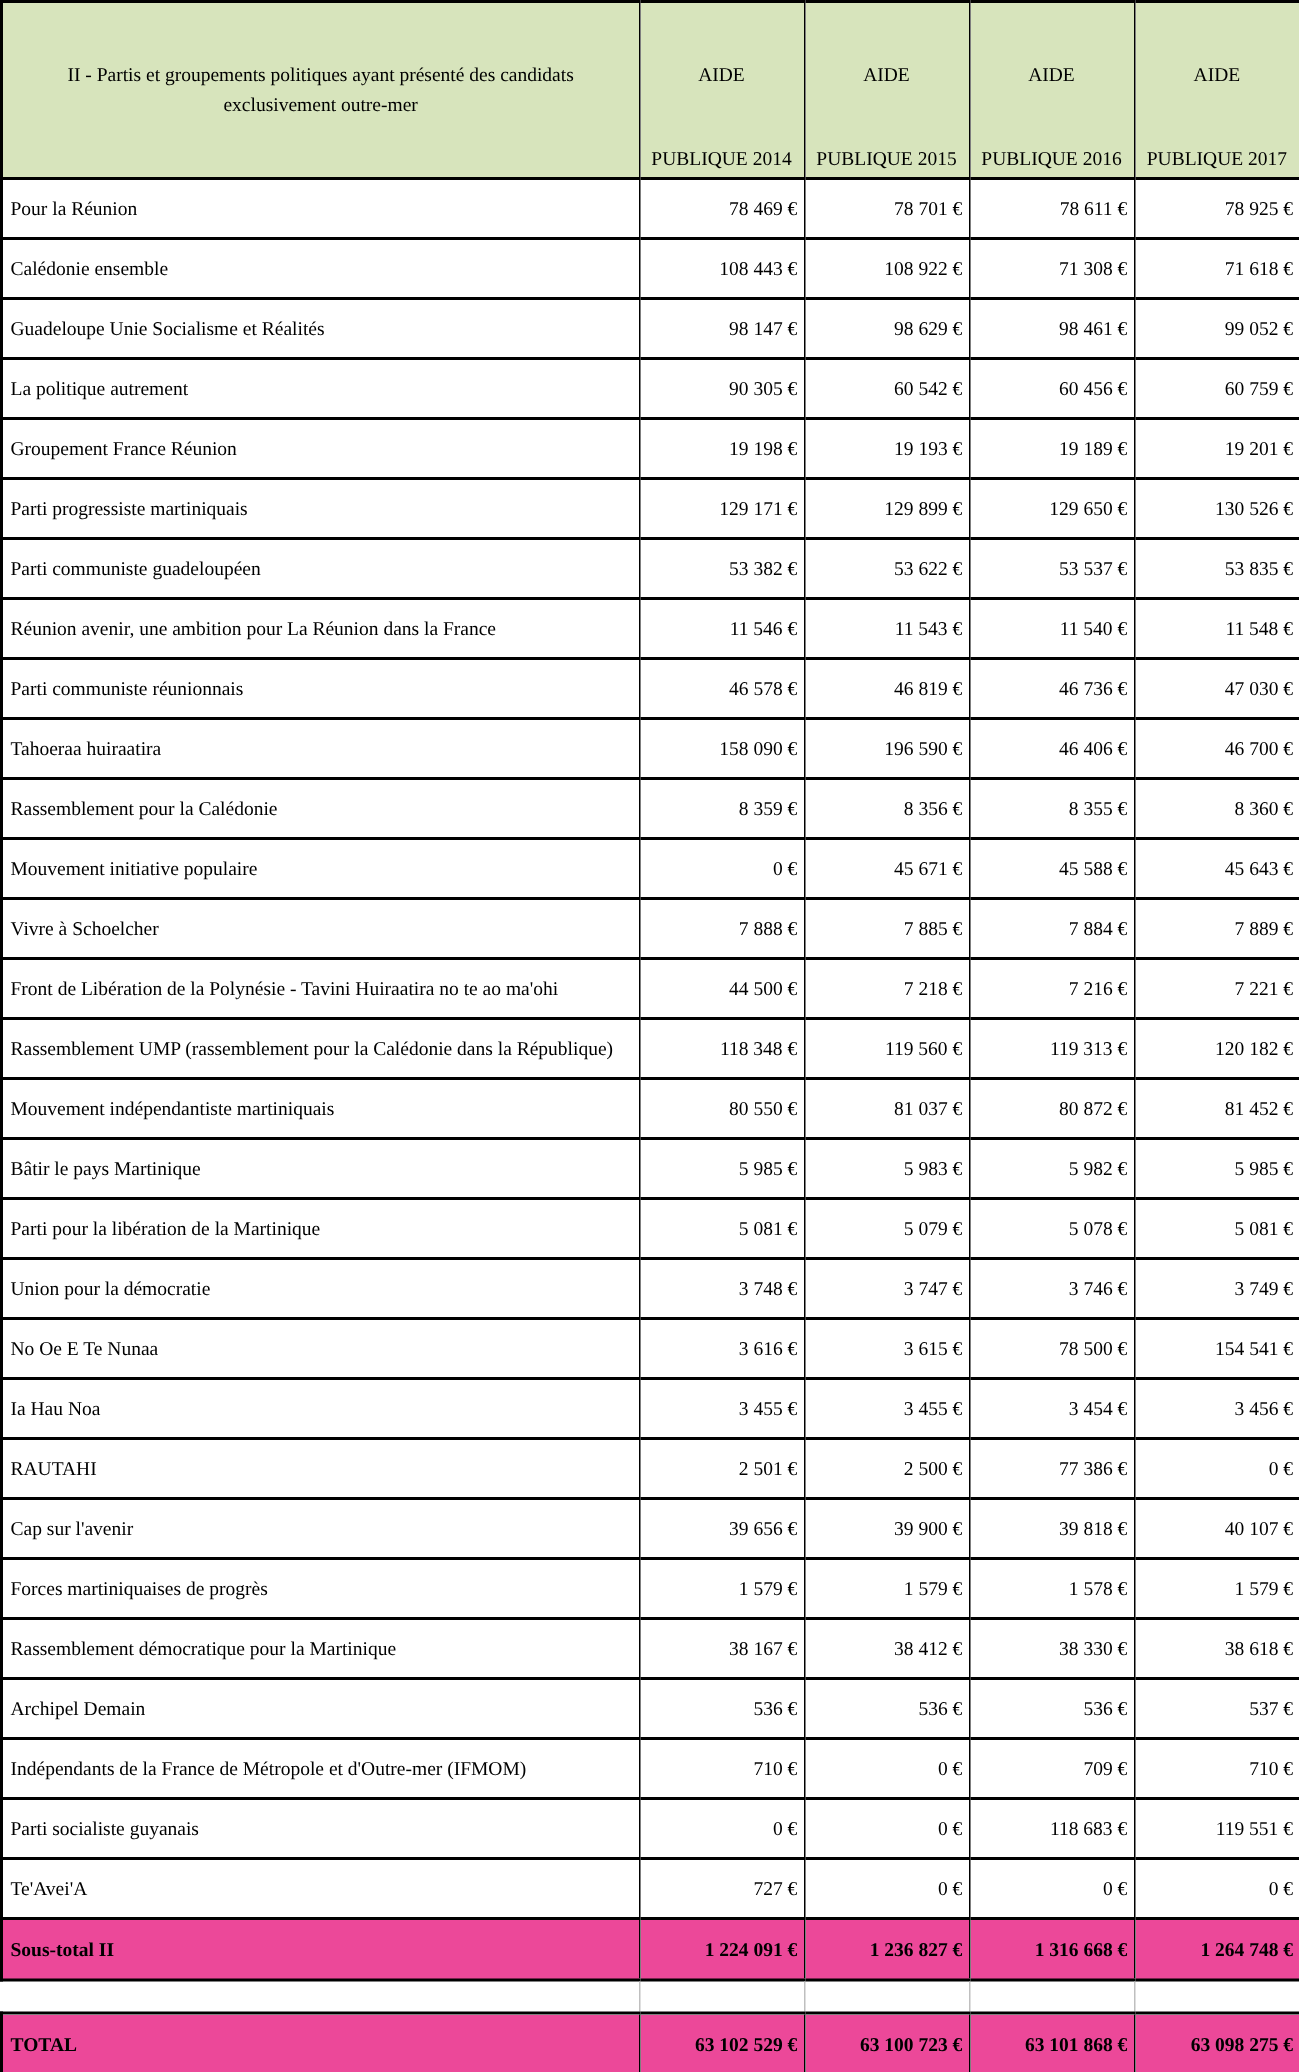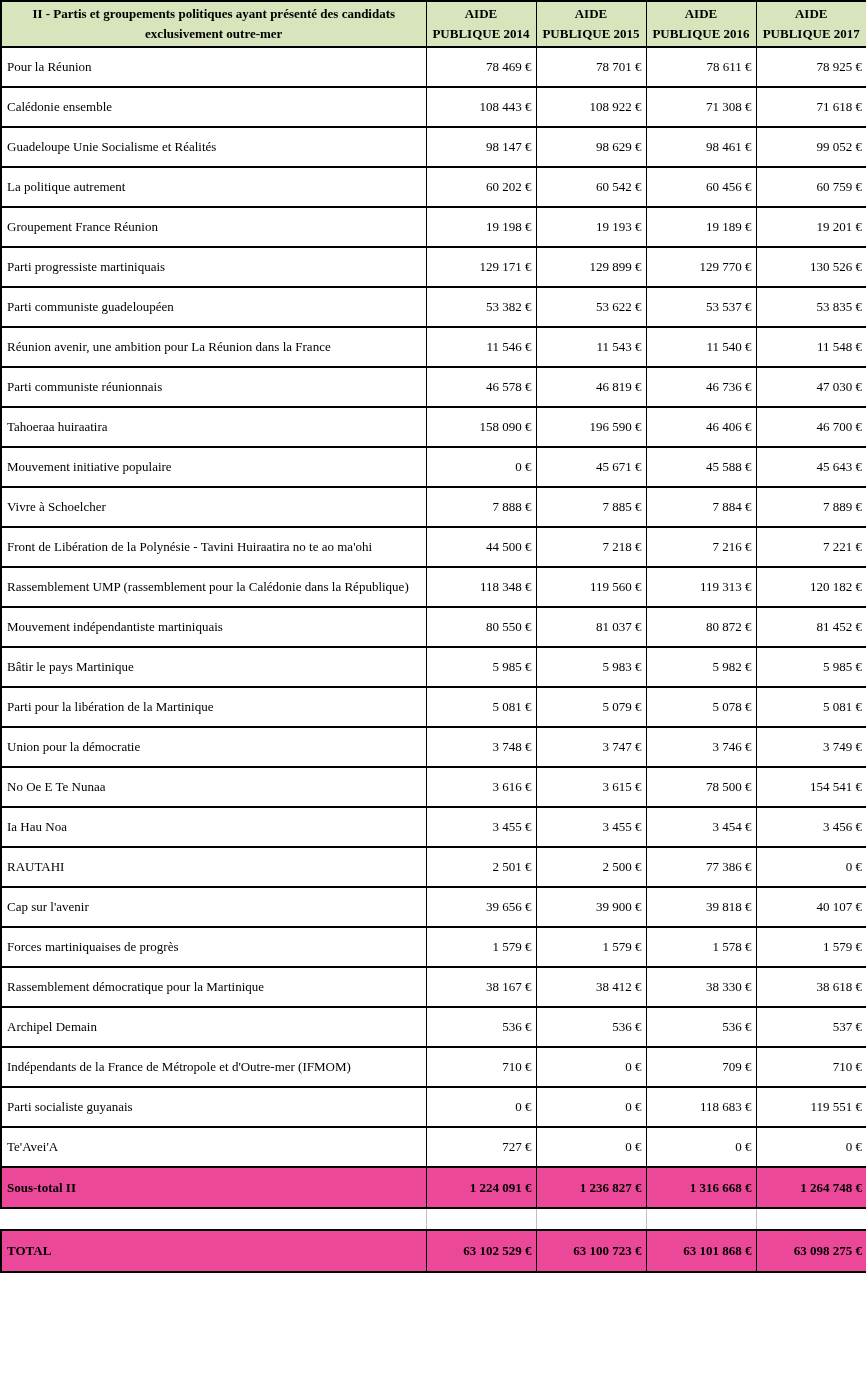--- a/index.html
+++ b/index.html
@@ -30,27 +30,27 @@
     font-size: 13px;
     vertical-align: middle;
     overflow: hidden;
   }
   .edge-l { border-left-width: 2px; }
   .edge-r { border-right-width: 2px; }
 
   
   thead th {
     background: #d7e4bc;
-    font-weight: bold;
+    font-weight: normal;
     text-align: center;
     height: 37px;
     padding: 2px 4px;
     line-height: 1.55;
   }
-  thead th .hline { display: block; }
+  thead th .hline { display: block; margin-top: 36px; }
 
   
   tbody tr.party-row { height: 40px; }
   td.party-cell {
     text-align: left;
     padding: 2px 5px;
     line-height: 1.25;
   }
   td.value-cell {
     text-align: right;
@@ -129,37 +129,37 @@
         </tr>
         <tr class="party-row">
           <td class="party-cell edge-l">Guadeloupe Unie Socialisme et Réalités</td>
           <td class="value-cell">98 147 €</td>
           <td class="value-cell">98 629 €</td>
           <td class="value-cell">98 461 €</td>
           <td class="value-cell edge-r">99 052 €</td>
         </tr>
         <tr class="party-row">
           <td class="party-cell edge-l">La politique autrement</td>
-          <td class="value-cell">60 202 €</td>
+          <td class="value-cell">90 305 €</td>
           <td class="value-cell">60 542 €</td>
           <td class="value-cell">60 456 €</td>
           <td class="value-cell edge-r">60 759 €</td>
         </tr>
         <tr class="party-row">
           <td class="party-cell edge-l">Groupement France Réunion</td>
           <td class="value-cell">19 198 €</td>
           <td class="value-cell">19 193 €</td>
           <td class="value-cell">19 189 €</td>
           <td class="value-cell edge-r">19 201 €</td>
         </tr>
         <tr class="party-row">
           <td class="party-cell edge-l">Parti progressiste martiniquais</td>
           <td class="value-cell">129 171 €</td>
           <td class="value-cell">129 899 €</td>
-          <td class="value-cell">129 770 €</td>
+          <td class="value-cell">129 650 €</td>
           <td class="value-cell edge-r">130 526 €</td>
         </tr>
         <tr class="party-row">
           <td class="party-cell edge-l">Parti communiste guadeloupéen</td>
           <td class="value-cell">53 382 €</td>
           <td class="value-cell">53 622 €</td>
           <td class="value-cell">53 537 €</td>
           <td class="value-cell edge-r">53 835 €</td>
         </tr>
         <tr class="party-row">
@@ -175,20 +175,27 @@
           <td class="value-cell">46 819 €</td>
           <td class="value-cell">46 736 €</td>
           <td class="value-cell edge-r">47 030 €</td>
         </tr>
         <tr class="party-row">
           <td class="party-cell edge-l">Tahoeraa huiraatira</td>
           <td class="value-cell">158 090 €</td>
           <td class="value-cell">196 590 €</td>
           <td class="value-cell">46 406 €</td>
           <td class="value-cell edge-r">46 700 €</td>
+        </tr>
+        <tr class="party-row">
+          <td class="party-cell edge-l">Rassemblement pour la Calédonie</td>
+          <td class="value-cell">8 359 €</td>
+          <td class="value-cell">8 356 €</td>
+          <td class="value-cell">8 355 €</td>
+          <td class="value-cell edge-r">8 360 €</td>
         </tr>
         <tr class="party-row">
           <td class="party-cell edge-l">Mouvement initiative populaire</td>
           <td class="value-cell">0 €</td>
           <td class="value-cell">45 671 €</td>
           <td class="value-cell">45 588 €</td>
           <td class="value-cell edge-r">45 643 €</td>
         </tr>
         <tr class="party-row">
           <td class="party-cell edge-l">Vivre à Schoelcher</td>

